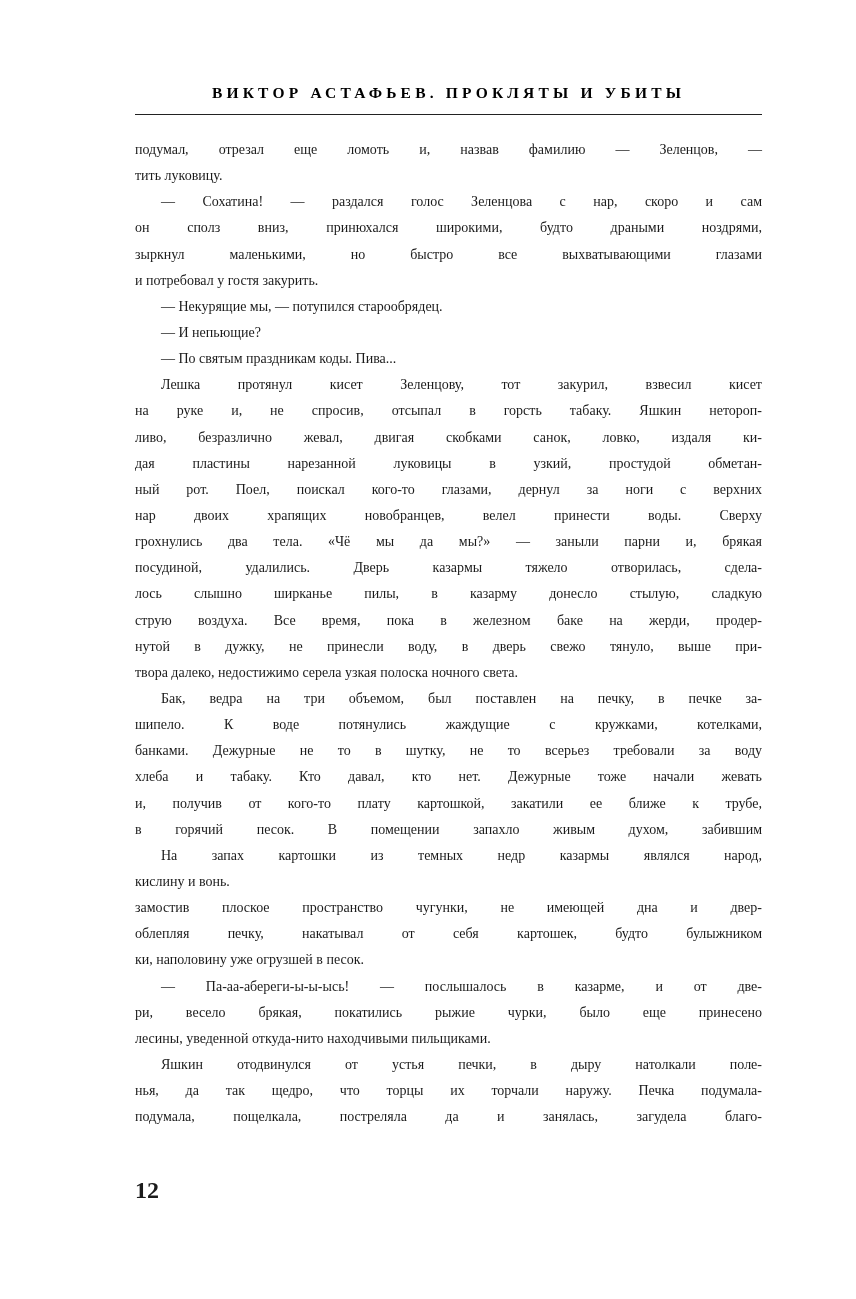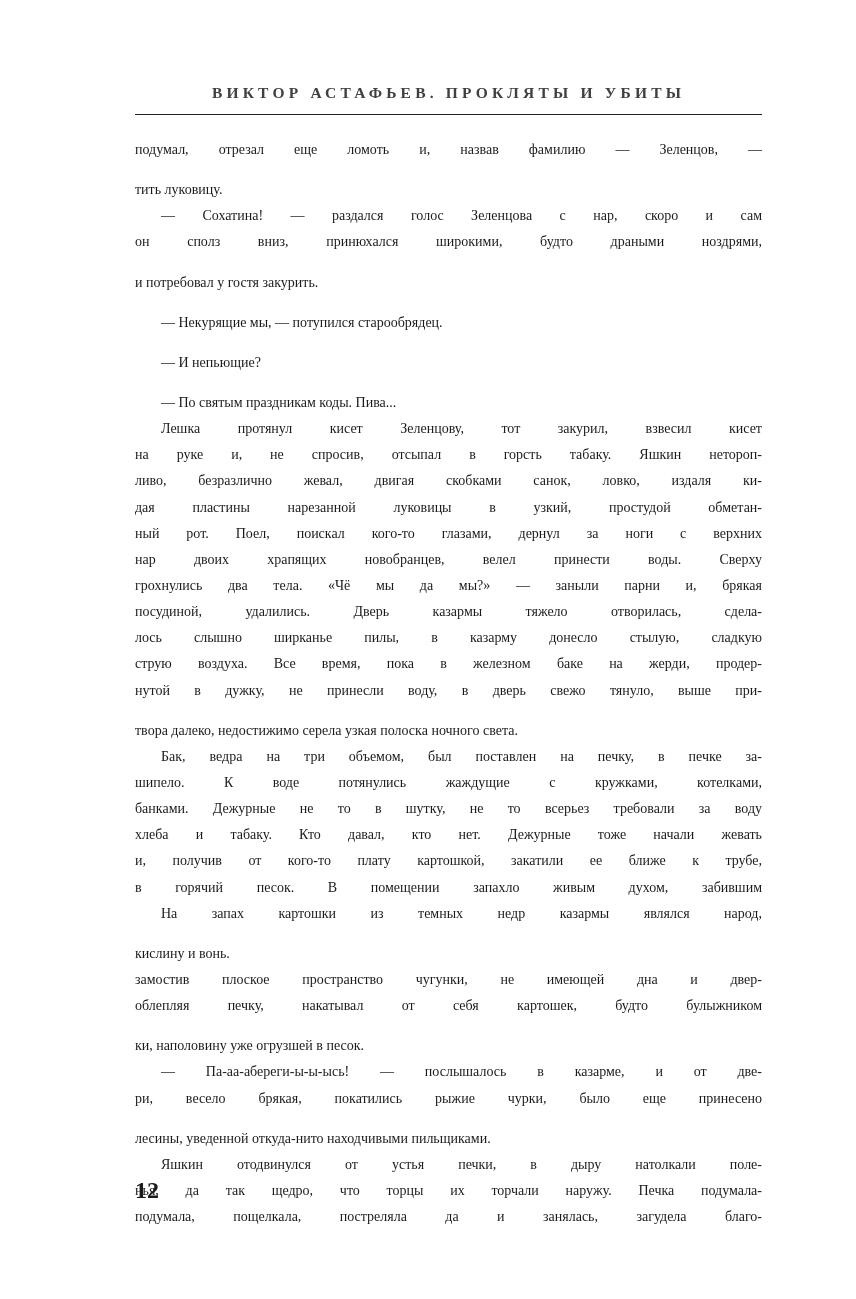--- a/index.html
+++ b/index.html
@@ -5,52 +5,53 @@
   html, body { margin: 0; padding: 0; background: #ffffff; }
   body { width: 856px; height: 1299px; position: relative; overflow: hidden; }
   .page {
     position: absolute; left: 0; top: 0; width: 856px; height: 1299px;
     background: #ffffff; color: #1b1b1b;
     font-family: "Liberation Serif", "DejaVu Serif", serif;
   }
   .running-head {
     position: absolute; left: 135px; width: 627px; top: 83px;
     text-align: center; font-size: 15.5px; font-weight: bold;
-    letter-spacing: 4.2px; line-height: 20px; color: #404040;
+    letter-spacing: 4.2px; line-height: 20px; color: #000000;
   }
   .rule {
     position: absolute; left: 135px; width: 627px; top: 114px;
     height: 0; border-top: 1.3px solid #222;
   }
   .body-text {
     position: absolute; left: 135px; width: 627px; top: 137px;
     font-size: 14px; line-height: 26.15px;
   }
   .line {
     display: block; white-space: nowrap; height: 26.15px;
     text-align: justify; text-align-last: justify;
   }
-  .line.last { text-align-last: left; margin-top: 14px; }
+  .line.last { text-align-last: left; }
   .line.indent { padding-left: 26px; }
   .page-number {
     position: absolute; left: 135px; width: 627px; top: 1175px;
     font-size: 24px; font-weight: bold; line-height: 30px;
   }
 </style>
 </head>
 <body>
 
 <div class="page">
   <div class="running-head">ВИКТОР АСТАФЬЕВ. ПРОКЛЯТЫ И УБИТЫ</div>
   <div class="rule"></div>
   <div class="body-text" id="body-text">
       <span class="line">подумал, отрезал еще ломоть и, назвав фамилию — Зеленцов, —</span>
       <span class="line last">тить луковицу.</span>
       <span class="line indent">— Сохатина! — раздался голос Зеленцова с нар, скоро и сам</span>
       <span class="line">он сполз вниз, принюхался широкими, будто драными ноздрями,</span>
+      <span class="line">зыркнул маленькими, но быстро все выхватывающими глазами</span>
       <span class="line last">и потребовал у гостя закурить.</span>
       <span class="line indent last">— Некурящие мы, — потупился старообрядец.</span>
       <span class="line indent last">— И непьющие?</span>
       <span class="line indent last">— По святым праздникам коды. Пива...</span>
       <span class="line indent">Лешка протянул кисет Зеленцову, тот закурил, взвесил кисет</span>
       <span class="line">на руке и, не спросив, отсыпал в горсть табаку. Яшкин нетороп-</span>
       <span class="line">ливо, безразлично жевал, двигая скобками санок, ловко, издаля ки-</span>
       <span class="line">дая пластины нарезанной луковицы в узкий, простудой обметан-</span>
       <span class="line">ный рот. Поел, поискал кого-то глазами, дернул за ноги с верхних</span>
       <span class="line">нар двоих храпящих новобранцев, велел принести воды. Сверху</span>

